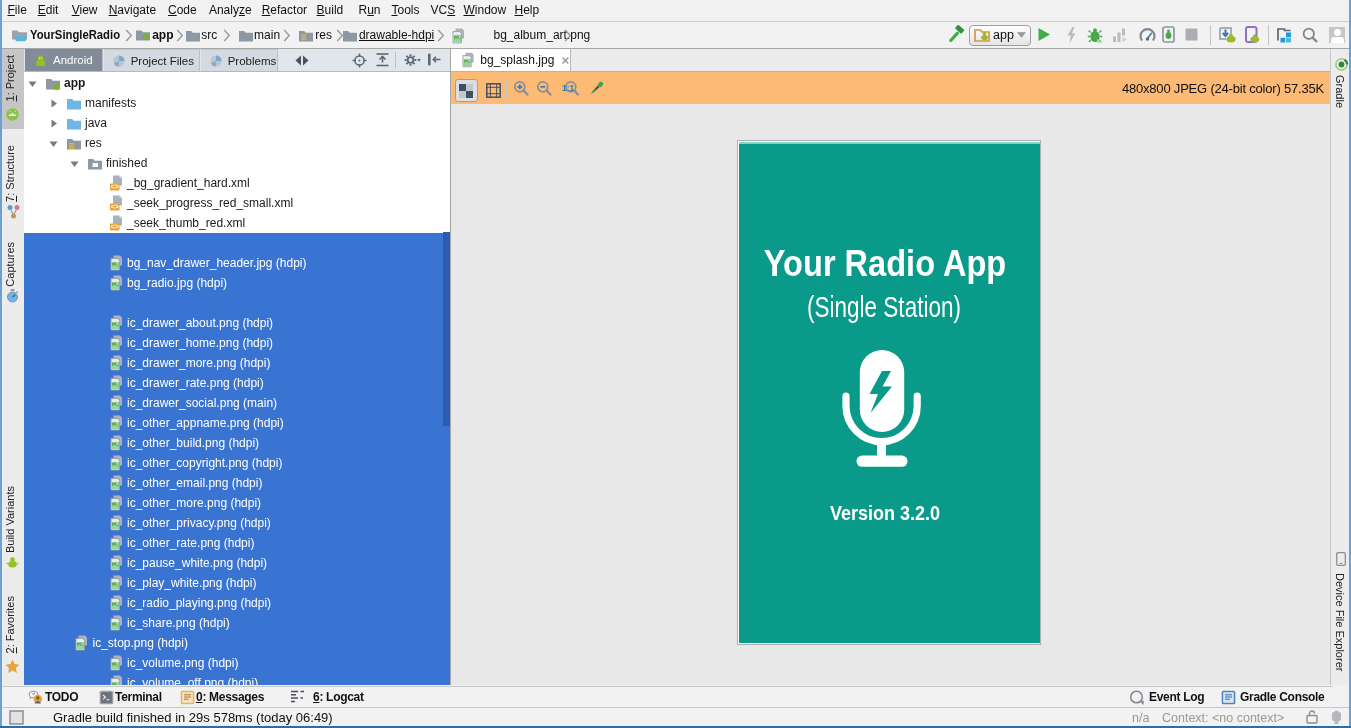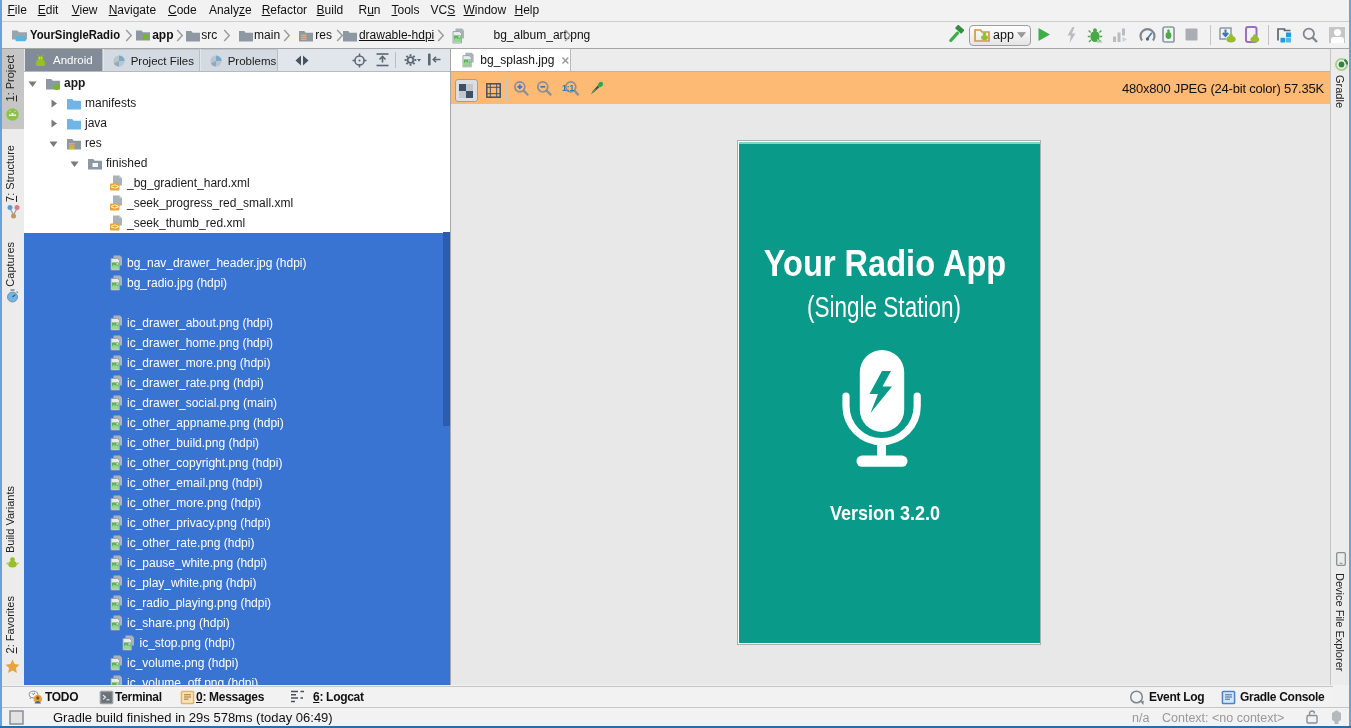--- a/index.html
+++ b/index.html
@@ -601,21 +601,21 @@
       <svg width="16" height="16" viewBox="0 0 16 16">
         <path d="M5.5 0.5 L12 0.5 L14 2.5 L14 10.5 L5.5 10.5 Z" fill="#aab3bb"></path>
         <path d="M3 3.5 L9.5 3.5 L11.5 5.5 L11.5 15 L3 15 Z" fill="#e8ecef" stroke="#96a0aa" stroke-width="0.9"></path>
         <rect x="3.9" y="7.4" width="6.8" height="6.6" fill="#5eb25e"></rect>
         <path d="M3.9 11.8 L6 9.4 L7.4 10.9 L8.6 9.9 L10.7 12 L10.7 14 L3.9 14 Z" fill="#9ad49a"></path>
         <circle cx="9.2" cy="8.9" r="0.8" fill="#d8eed8"></circle>
       </svg>
       <span style="width:3.5px"></span>
       <span style="">ic_share.png (hdpi)</span>
     </div>
-    <div class="trow wrow" style="left:0;top:561px;width:426px;padding-left:79px">
+    <div class="trow wrow" style="left:0;top:561px;width:426px;padding-left:32px">
       <span style="width:11px;display:flex;align-items:center"></span>
       <span style="width:6px"></span>
       <svg width="16" height="16" viewBox="0 0 16 16">
         <path d="M5.5 0.5 L12 0.5 L14 2.5 L14 10.5 L5.5 10.5 Z" fill="#aab3bb"></path>
         <path d="M3 3.5 L9.5 3.5 L11.5 5.5 L11.5 15 L3 15 Z" fill="#e8ecef" stroke="#96a0aa" stroke-width="0.9"></path>
         <rect x="3.9" y="7.4" width="6.8" height="6.6" fill="#5eb25e"></rect>
         <path d="M3.9 11.8 L6 9.4 L7.4 10.9 L8.6 9.9 L10.7 12 L10.7 14 L3.9 14 Z" fill="#9ad49a"></path>
         <circle cx="9.2" cy="8.9" r="0.8" fill="#d8eed8"></circle>
       </svg>
       <span style="width:3.5px"></span>

